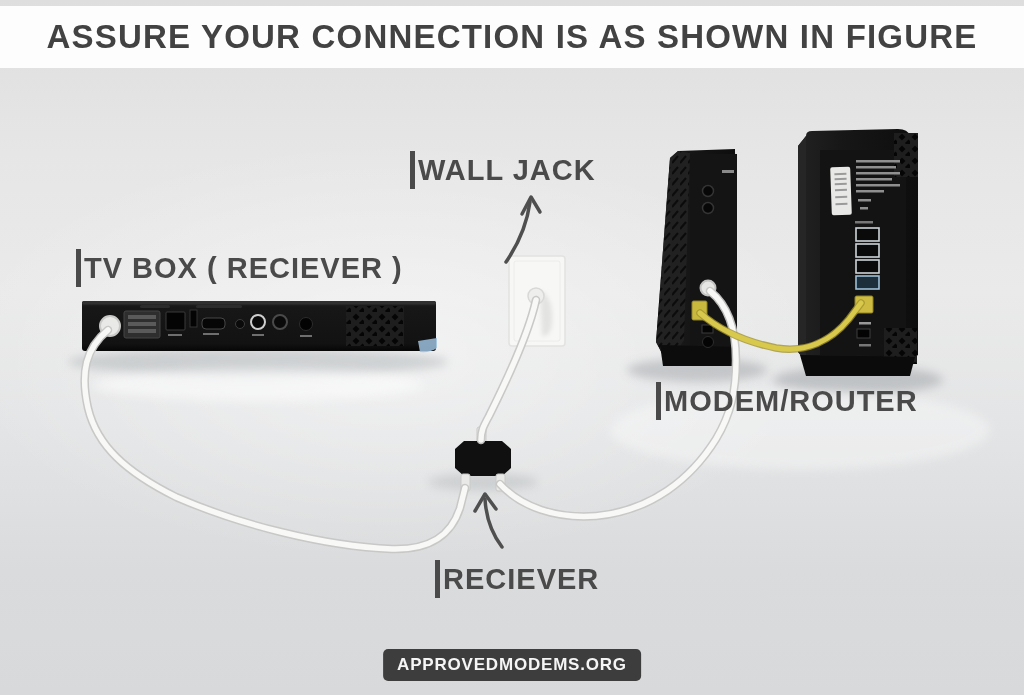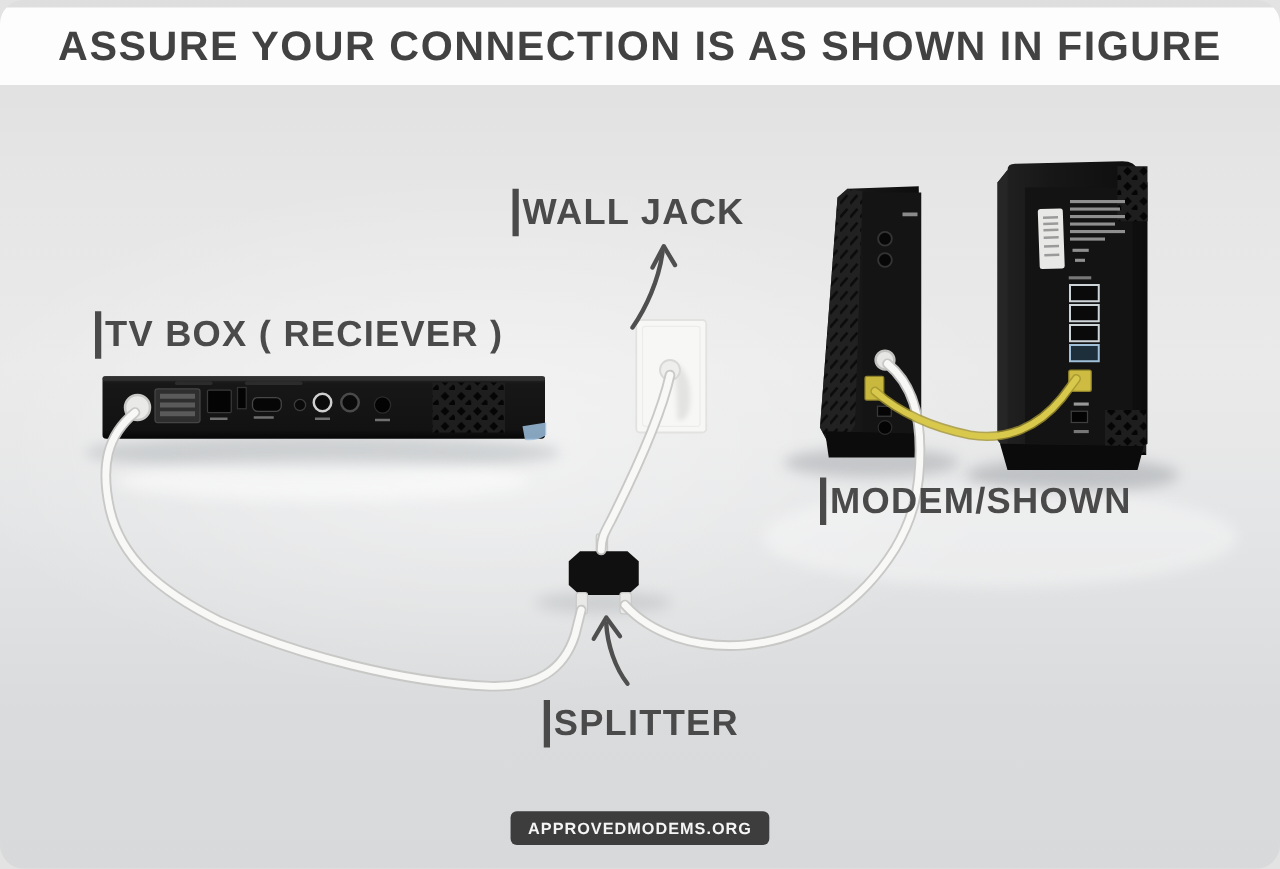--- a/index.html
+++ b/index.html
@@ -1,41 +1,40 @@
 <!DOCTYPE html>
 <html><head>
 <meta charset="utf-8">
 <style>
   html,body{margin:0;padding:0;background:#e3e3e3;}
   .stage{
     position:relative;width:1024px;height:695px;overflow:hidden;
     font-family:"Liberation Sans",sans-serif;
     background:linear-gradient(180deg,#dedede 0%,#e6e6e6 22%,#eaeaea 42%,#e4e5e6 60%,#dadbdc 82%,#d8d9da 100%);
-    border-radius:19px;
   }
   .photo-light{
     position:absolute;left:0;top:68px;width:1024px;height:627px;pointer-events:none;
     background:radial-gradient(ellipse 620px 300px at 38% 45%, rgba(255,255,255,.45), rgba(255,255,255,0) 70%);
   }
   .title-band{
     position:absolute;left:0;top:6px;width:1024px;height:62px;background:#fdfdfd;
     display:flex;align-items:center;justify-content:center;
   }
   .title-band h1{
     margin:0;font-size:33px;font-weight:bold;letter-spacing:1.2px;color:#424242;white-space:nowrap;
   }
   .scene-svg{position:absolute;left:0;top:0;width:1024px;height:695px;}
   .label{
     position:absolute;display:flex;align-items:center;gap:3px;
     color:#4a4a4a;font-weight:bold;font-size:29px;letter-spacing:1px;white-space:nowrap;
   }
   .label .bar{width:5px;height:38px;background:#4a4a4a;flex:0 0 auto;}
   .badge{
     position:absolute;left:512px;top:649px;transform:translateX(-50%);
-    background:#3d3d3d;color:#f5f5f5;font-weight:bold;font-size:13px;letter-spacing:.8px;
+    background:#3d3d3d;color:#f5f5f5;font-weight:bold;font-size:17px;letter-spacing:.8px;
     padding:6px 14px;border-radius:5px;white-space:nowrap;
   }
 </style>
 </head>
 <body>
 
 <div class="stage">
   <div class="photo-light"></div>
 
   <div class="title-band">
@@ -226,22 +225,22 @@
     <span>TV BOX ( RECIEVER )</span>
   </div>
 
   <div class="label" style="left:410px;top:151px;">
     <span class="bar"></span>
     <span>WALL JACK</span>
   </div>
 
   <div class="label" style="left:656px;top:382px;">
     <span class="bar"></span>
-    <span>MODEM/SHOWN</span>
+    <span>MODEM/ROUTER</span>
   </div>
 
   <div class="label" style="left:435px;top:560px;">
     <span class="bar"></span>
-    <span>SPLITTER</span>
+    <span>RECIEVER</span>
   </div>
 
   <div class="badge">APPROVEDMODEMS.ORG</div>
 </div>
 
 </body></html>

